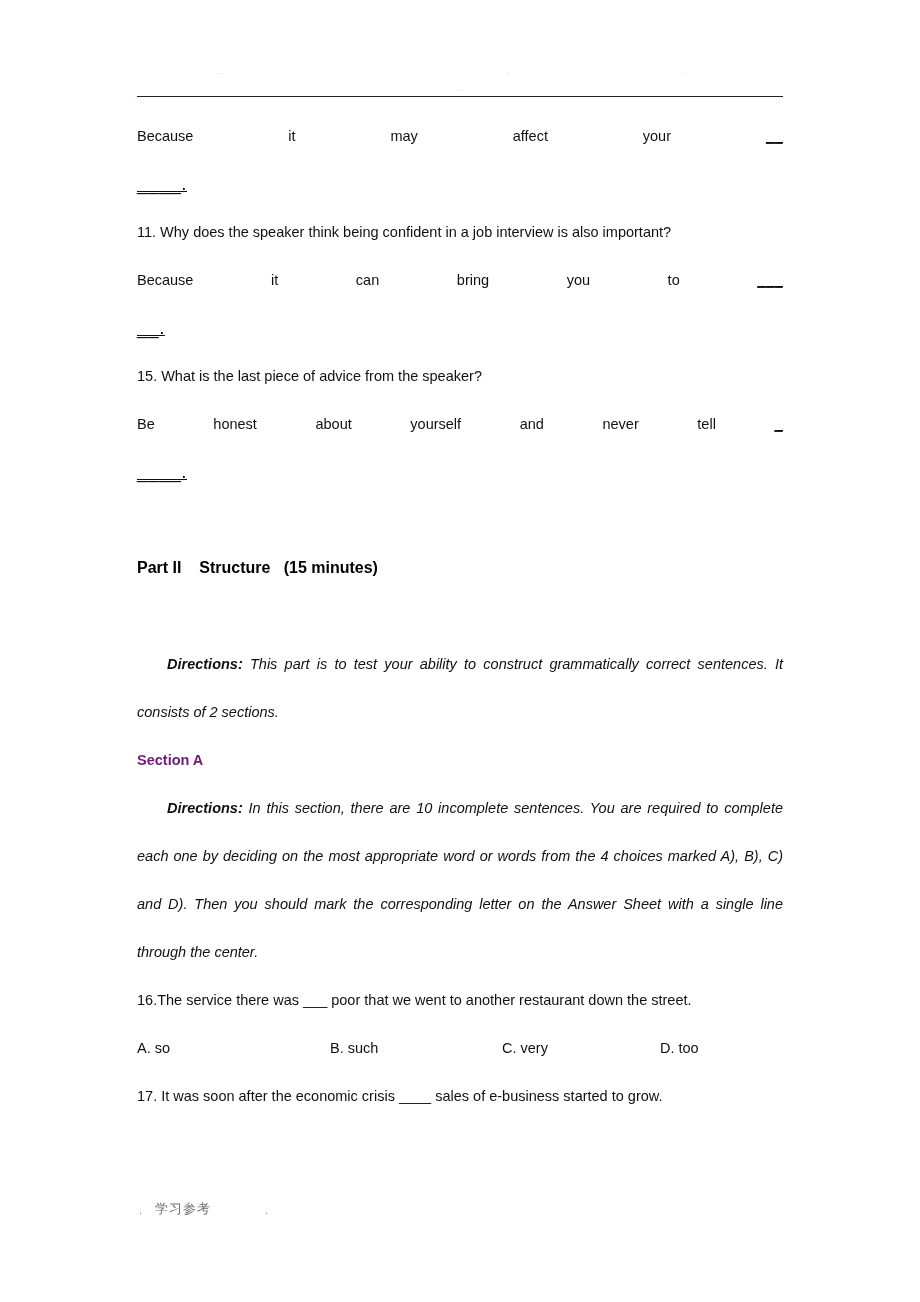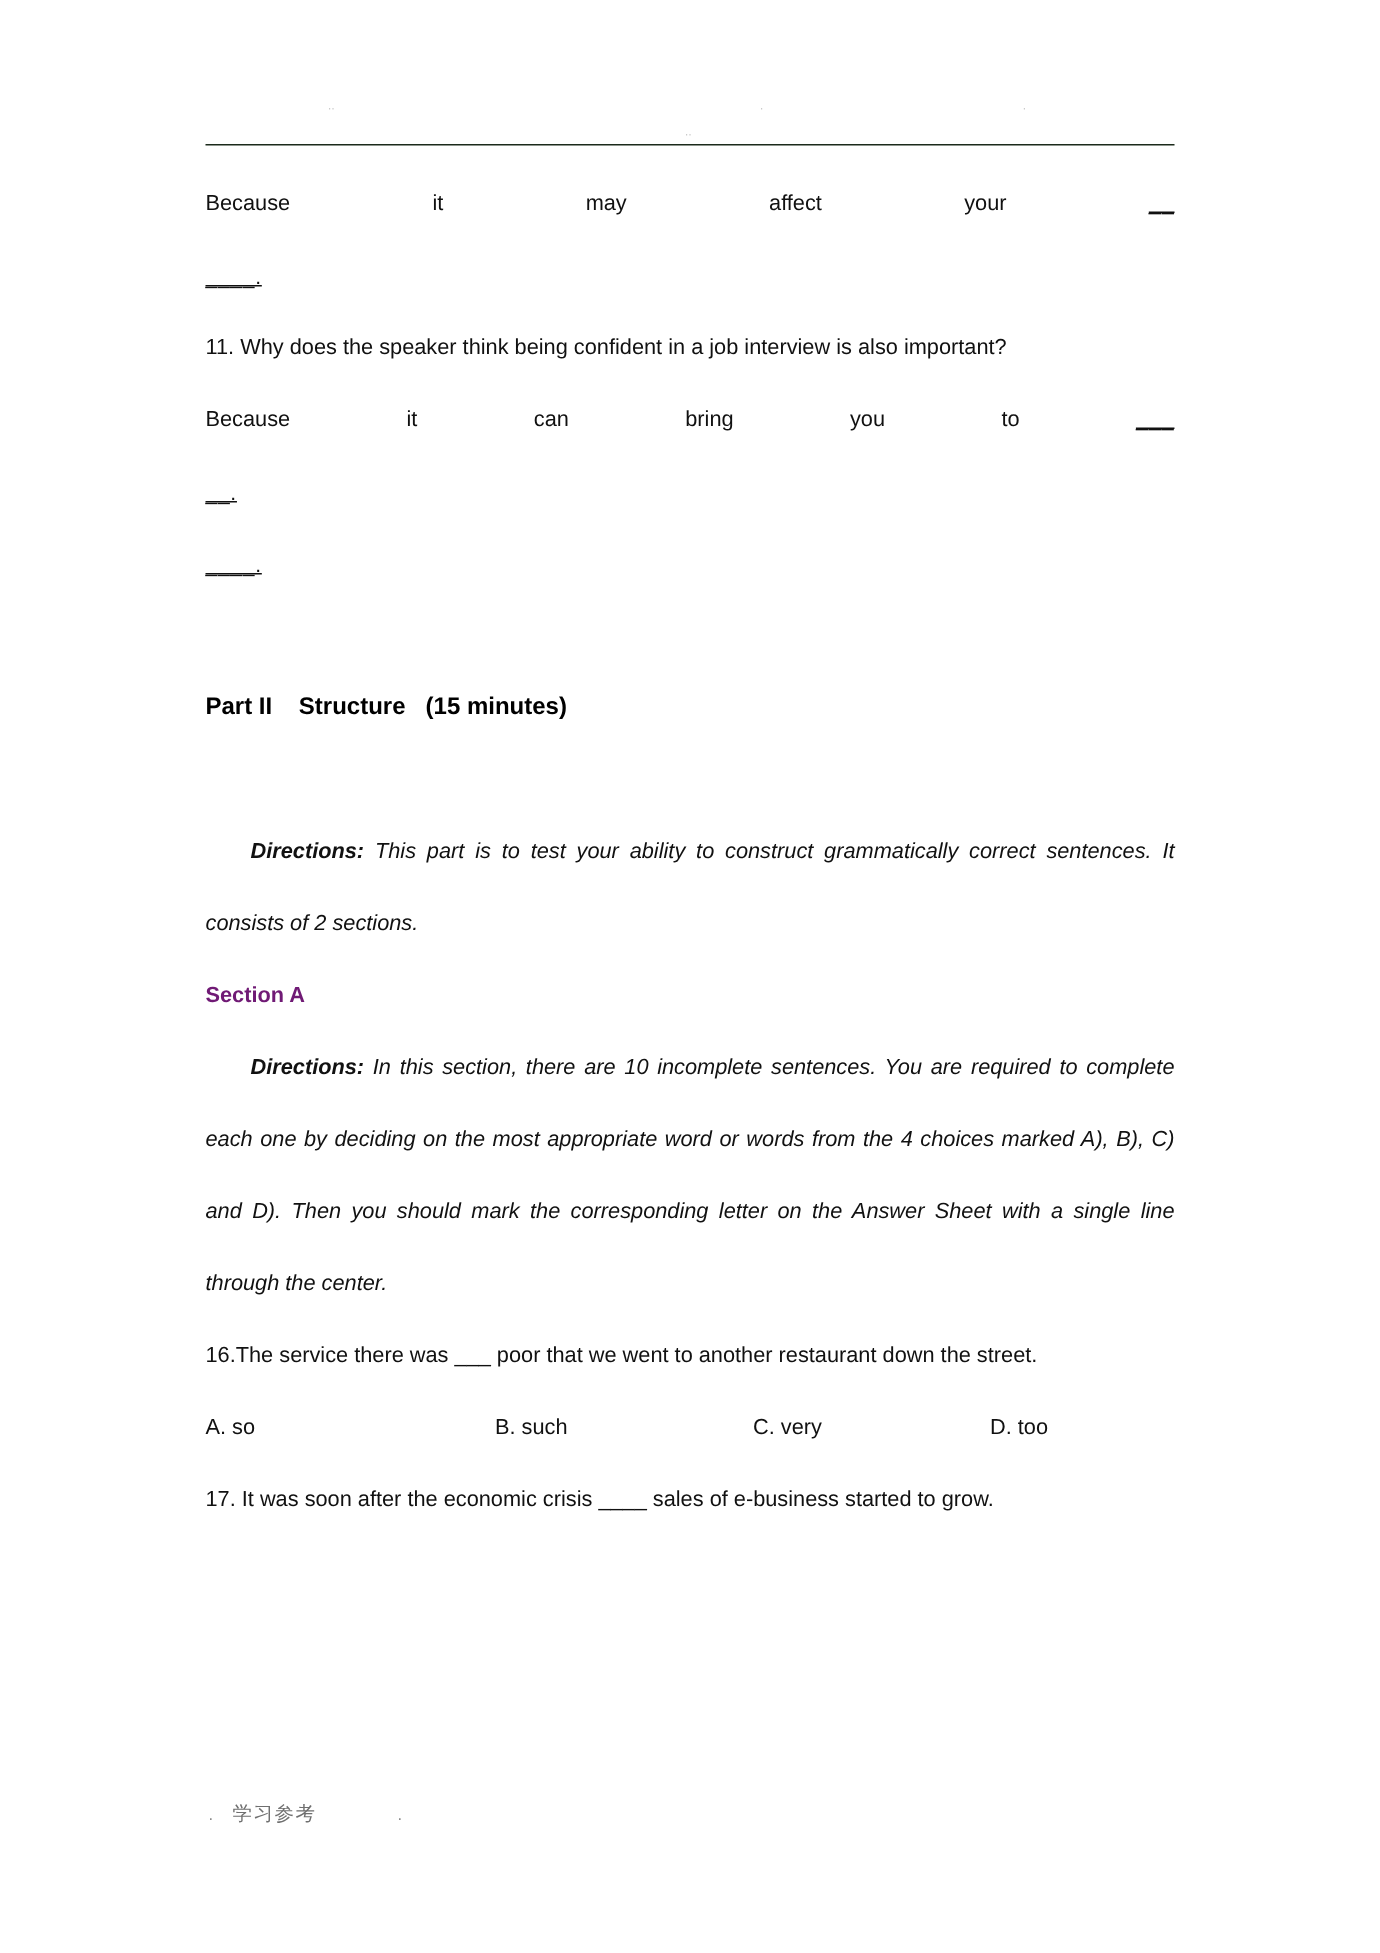--- a/index.html
+++ b/index.html
@@ -73,21 +73,21 @@
 
   .q-line {
     font-size: 14.5px;
     line-height: 48px;
     height: 48px;
     color: #111;
     white-space: nowrap;
   }
 
   .blank-line {
-    font-size: 14px;
+    font-size: 19px;
     line-height: 48px;
     height: 48px;
     color: #111;
   }
 
   .ul { text-decoration: underline; letter-spacing: 0.5px; }
 
   
   .part-heading {
     font-size: 16px;
@@ -235,21 +235,39 @@
       <span class="gap"></span>
       <span>to</span>
       <span class="gap"></span>
       <span class="ul">___</span>
     </div>
 
     <div class="blank-line">
       <span class="ul">__.</span>
     </div>
 
-
+    <div class="q-line">15. What is the last piece of advice from the speaker?</div>
+
+    <div class="spread">
+      <span>Be</span>
+      <span class="gap"></span>
+      <span>honest</span>
+      <span class="gap"></span>
+      <span>about</span>
+      <span class="gap"></span>
+      <span>yourself</span>
+      <span class="gap"></span>
+      <span>and</span>
+      <span class="gap"></span>
+      <span>never</span>
+      <span class="gap"></span>
+      <span>tell</span>
+      <span class="gap"></span>
+      <span class="ul">_</span>
+    </div>
 
     <div class="blank-line">
       <span class="ul">____.</span>
     </div>
 
     <div class="spacer-md"></div>
 
     <div class="part-heading">Part II    Structure   (15 minutes)</div>
 
     <div class="spacer-md"></div>

